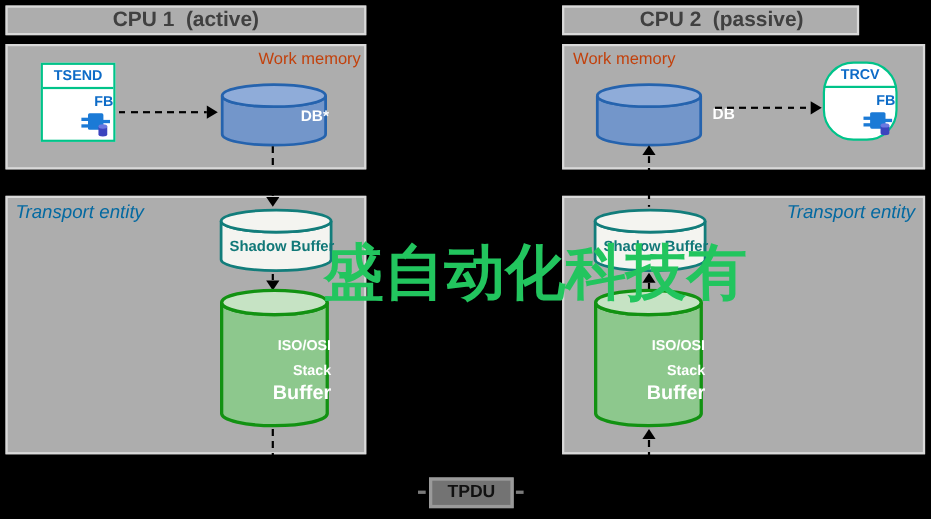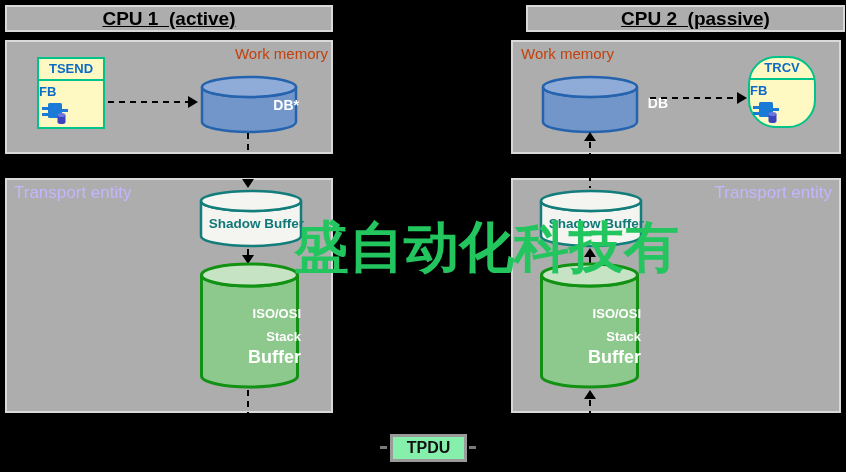--- a/index.html
+++ b/index.html
@@ -5,48 +5,48 @@
   html,body{margin:0;padding:0;background:#000;}
   #stage{
     position:relative;width:846px;height:472px;background:#000;overflow:hidden;
     font-family:"Liberation Sans","DejaVu Sans",sans-serif;
   }
   .panel{
     position:absolute;background:#ADADAD;border:2px solid #D9D9D9;box-sizing:border-box;
   }
   .cpu-header{
     display:flex;align-items:center;justify-content:center;
-    color:#000000;font-size:19px;font-weight:bold;white-space:pre;text-decoration:underline;
+    color:#404040;font-size:19px;font-weight:bold;white-space:pre;
   }
   .mem-label{position:absolute;color:#c2410c;font-size:15px;white-space:pre;}
-  .trans-label{position:absolute;color:#c4b5fd;font-size:17px;white-space:pre;}
+  .trans-label{position:absolute;color:#0369a1;font-size:17px;white-space:pre;font-style:italic;}
   .fb-block{
-    position:absolute;background:#fef9c3;border:2px solid #00C389;box-sizing:border-box;
+    position:absolute;background:#ffffff;border:2px solid #00C389;box-sizing:border-box;
   }
   .fb-title{
     height:20px;line-height:20px;text-align:center;border-bottom:2px solid #00C389;
     color:#0D6BC7;font-size:13px;font-weight:bold;
   }
-  .fb-body{display:flex;flex-direction:column;align-items:flex-start;}
+  .fb-body{display:flex;flex-direction:column;align-items:flex-end;}
   .fb-label{color:#0D6BC7;font-size:13px;font-weight:bold;margin-top:3px;}
   .cyl-text{position:absolute;text-align:right;pointer-events:none;}
   .db-text{color:#FFFFFF;font-size:14px;font-weight:bold;}
   .shadow-text{color:#117878;font-size:13.5px;font-weight:bold;}
   .stack-text{color:#FFFFFF;font-weight:bold;line-height:23px;}
   .stack-l1,.stack-l2{font-size:13px;}
   .stack-l3{font-size:18px;line-height:18px;}
   .hdash{position:absolute;height:2px;background:repeating-linear-gradient(90deg,#000 0 6px,transparent 6px 11px);}
   .vdash{position:absolute;width:2px;background:repeating-linear-gradient(180deg,#000 0 6px,transparent 6px 11px);}
   .arr-right{position:absolute;width:0;height:0;border-top:6px solid transparent;border-bottom:6px solid transparent;border-left:10px solid #000;}
   .arr-down{position:absolute;width:0;height:0;border-left:6px solid transparent;border-right:6px solid transparent;border-top:9px solid #000;}
   .arr-up{position:absolute;width:0;height:0;border-left:6px solid transparent;border-right:6px solid transparent;border-bottom:9px solid #000;}
   .tick{position:absolute;height:3px;width:7px;background:#7A7A7A;}
   #tpdu-box{
     position:absolute;left:390px;top:434px;width:77px;height:28px;box-sizing:border-box;
-    background:#86efac;border:3px solid #9A9A9A;display:flex;align-items:center;justify-content:center;
+    background:#737373;border:3px solid #9A9A9A;display:flex;align-items:center;justify-content:center;
     color:#111;font-size:16px;font-weight:600;
   }
   #watermark{
     position:absolute;left:294px;top:211px;font-size:55px;font-weight:bold;
     color:#22c55e;letter-spacing:0px;z-index:6;white-space:pre;
   }
   svg{position:absolute;display:block;}
 </style>
 </head>
 <body>
@@ -106,21 +106,21 @@
     <ellipse cx="51.5" cy="13" rx="48" ry="11" fill="#C6E3C4" stroke="#129212" stroke-width="3"></ellipse>
   </svg>
   <div class="cyl-text stack-text" style="left:198px;top:302px;width:103px;">
     <div class="stack-l1">ISO/OSI</div>
     <div class="stack-l2">Stack</div>
     <div class="stack-l3">Buffer</div>
   </div>
 
   <div class="vdash" style="left:247px;top:390px;height:48px;"></div>
 
-  <div class="panel cpu-header" style="left:526px;top:5px;width:319px;height:27px;padding-left:20px;">
+  <div class="panel cpu-header" style="left:511px;top:5px;width:270px;height:27px;padding-left:20px;">
     <span>CPU 2  (passive)</span>
   </div>
 
   <div class="panel" style="left:511px;top:40px;width:330px;height:114px;"></div>
   <div class="mem-label" style="top:45px;left:521px;">Work memory</div>
 
   <div class="panel" style="left:511px;top:178px;width:330px;height:235px;"></div>
   <div class="trans-label" style="top:183px;left:700px;width:132px;text-align:right;">Transport entity</div>
 
   <svg style="left:540px;top:75px;" width="100" height="60" viewBox="0 0 100 60">

